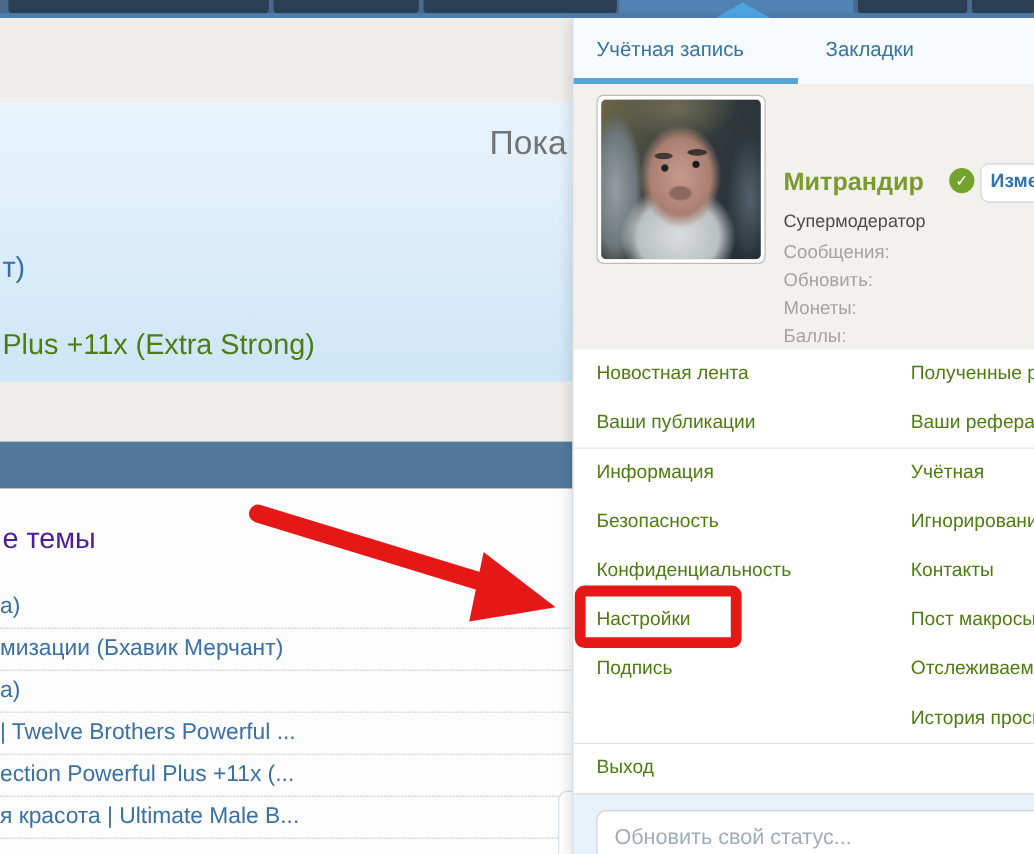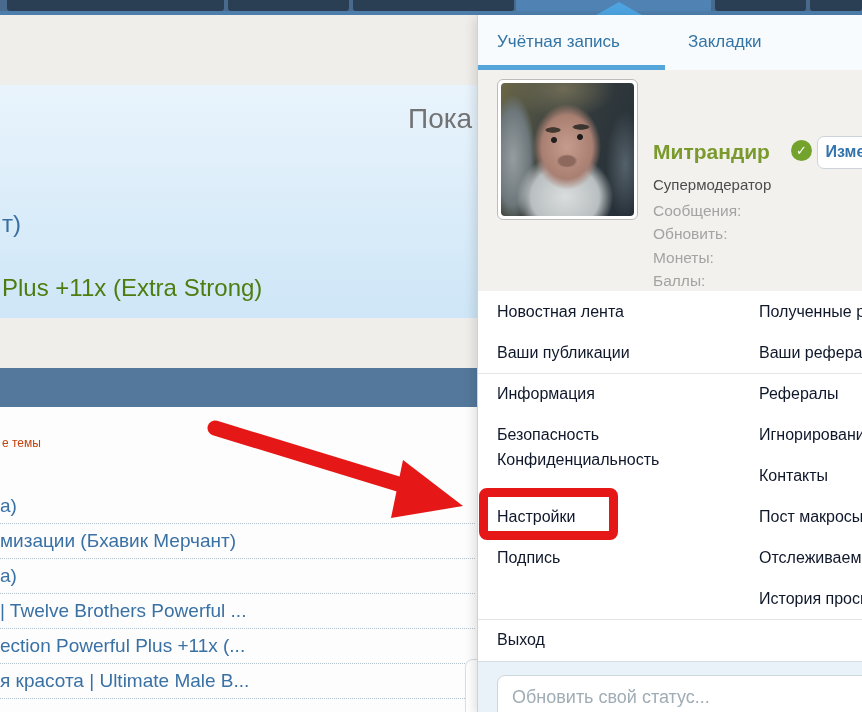--- a/index.html
+++ b/index.html
@@ -16,21 +16,21 @@
          border-left:23px solid transparent;border-right:23px solid transparent;
          border-bottom:13px solid #4da3df;}
 
   
   .bg-band{position:absolute;left:0;top:85px;width:862px;height:233px;
            background:linear-gradient(#e9f4fc,#cee6f7);}
   .bg-heading{position:absolute;left:408px;top:103px;font-size:28px;color:#737373;white-space:nowrap;}
   .bg-frag1{position:absolute;left:2px;top:210px;font-size:24px;color:#3a6fa0;white-space:nowrap;}
   .bg-frag2{position:absolute;left:2px;top:274px;font-size:24px;color:#4d7c0f;white-space:nowrap;}
   .steel-band{position:absolute;left:0;top:368px;width:862px;height:39px;background:#54789b;}
-  .similar{position:absolute;left:2px;top:436px;font-size:12px;color:#c2410c;white-space:nowrap;}
+  .similar{position:absolute;left:2px;top:436px;font-size:24px;color:#4c1d95;white-space:nowrap;}
   .bg-white{position:absolute;left:0;top:407px;width:862px;height:305px;background:#fdfdfd;}
   .bg-list{position:absolute;left:0;top:489px;width:475px;}
   .bg-list .row{height:34px;line-height:33px;border-bottom:1px dotted #b5c3cf;
                 color:#3a71a5;font-size:19px;white-space:nowrap;overflow:hidden;}
   .bg-quickbox{position:absolute;left:465px;top:659px;width:60px;height:60px;background:#fff;
                border:1px solid #d7dee4;border-radius:8px;}
 
   
   .panel{position:absolute;left:477px;top:15px;width:523px;height:697px;background:#fff;
          border-left:1px solid #c9d3da;box-shadow:-3px 3px 10px rgba(0,0,0,.12);z-index:10;}
@@ -64,21 +64,21 @@
   .badge{position:absolute;left:313px;top:70px;width:21px;height:21px;border-radius:50%;
          background:#74a32d;color:#fff;font-size:13px;line-height:21px;text-align:center;font-weight:bold;}
   .editbtn{position:absolute;left:339px;top:66px;width:92px;height:31px;background:#fff;
            border:1px solid #ccd4da;border-radius:7px;color:#3374ad;font-size:16px;font-weight:600;
            line-height:29px;text-align:center;white-space:nowrap;cursor:pointer;overflow:hidden;}
   .urole{position:absolute;left:175px;top:106px;font-size:15px;color:#4c4c4c;white-space:nowrap;}
   .ustats{position:absolute;left:175px;top:129px;font-size:15.5px;color:#a3a3a3;line-height:23.4px;
           white-space:nowrap;}
 
   .menu{position:absolute;left:0;top:276px;width:100%;height:370px;background:#fff;}
-  .mrow{position:absolute;height:41px;line-height:41px;font-size:16px;color:#0f172a;
+  .mrow{position:absolute;height:41px;line-height:41px;font-size:16px;color:#4d7c0f;
         white-space:nowrap;cursor:pointer;}
   .mrow.lcol{left:19px;}
   .mrow.rcol{left:281px;}
   .mdiv{position:absolute;left:0;width:100%;height:0;border-top:1px solid #e4e4e4;}
 
   .footer{position:absolute;left:0;top:646px;width:100%;height:51px;background:#eaf2f9;
           border-top:1px solid #d6dde2;}
   .statusin{position:absolute;left:19px;top:13px;width:430px;height:44px;box-sizing:border-box;
             background:#fff;border:1px solid #ccd6dd;border-radius:8px;padding:0 14px;
             font-size:18px;color:#444;font-family:"Liberation Sans","DejaVu Sans",sans-serif;outline:none;}
@@ -147,28 +147,28 @@
         <div>Оплачено:</div>
         <div>Рефералы:</div>
       </div>
     </div>
 
     <div class="menu">
       <div class="mrow lcol" style="top:0;">Новостная лента</div>
       <div class="mrow lcol" style="top:41px;">Ваши публикации</div>
       <div class="mrow lcol" style="top:82px;">Информация</div>
       <div class="mrow lcol" style="top:123px;">Безопасность</div>
-      <div class="mrow lcol" style="top:148px;">Конфиденциальность</div>
+      <div class="mrow lcol" style="top:164px;">Конфиденциальность</div>
       <div class="mrow lcol" style="top:205px;">Настройки</div>
       <div class="mrow lcol" style="top:246px;">Подпись</div>
       <div class="mrow lcol" style="top:328px;">Выход</div>
 
       <div class="mrow rcol" style="top:0;">Полученные реакции</div>
       <div class="mrow rcol" style="top:41px;">Ваши рефералы</div>
-      <div class="mrow rcol" style="top:82px;">Рефералы</div>
+      <div class="mrow rcol" style="top:82px;">Учётная</div>
       <div class="mrow rcol" style="top:123px;">Игнорирование</div>
       <div class="mrow rcol" style="top:164px;">Контакты</div>
       <div class="mrow rcol" style="top:205px;">Пост макросы</div>
       <div class="mrow rcol" style="top:246px;">Отслеживаемое</div>
       <div class="mrow rcol" style="top:287px;">История просмотра</div>
 
       <div class="mdiv" style="top:82px;"></div>
       <div class="mdiv" style="top:328px;"></div>
     </div>
 

